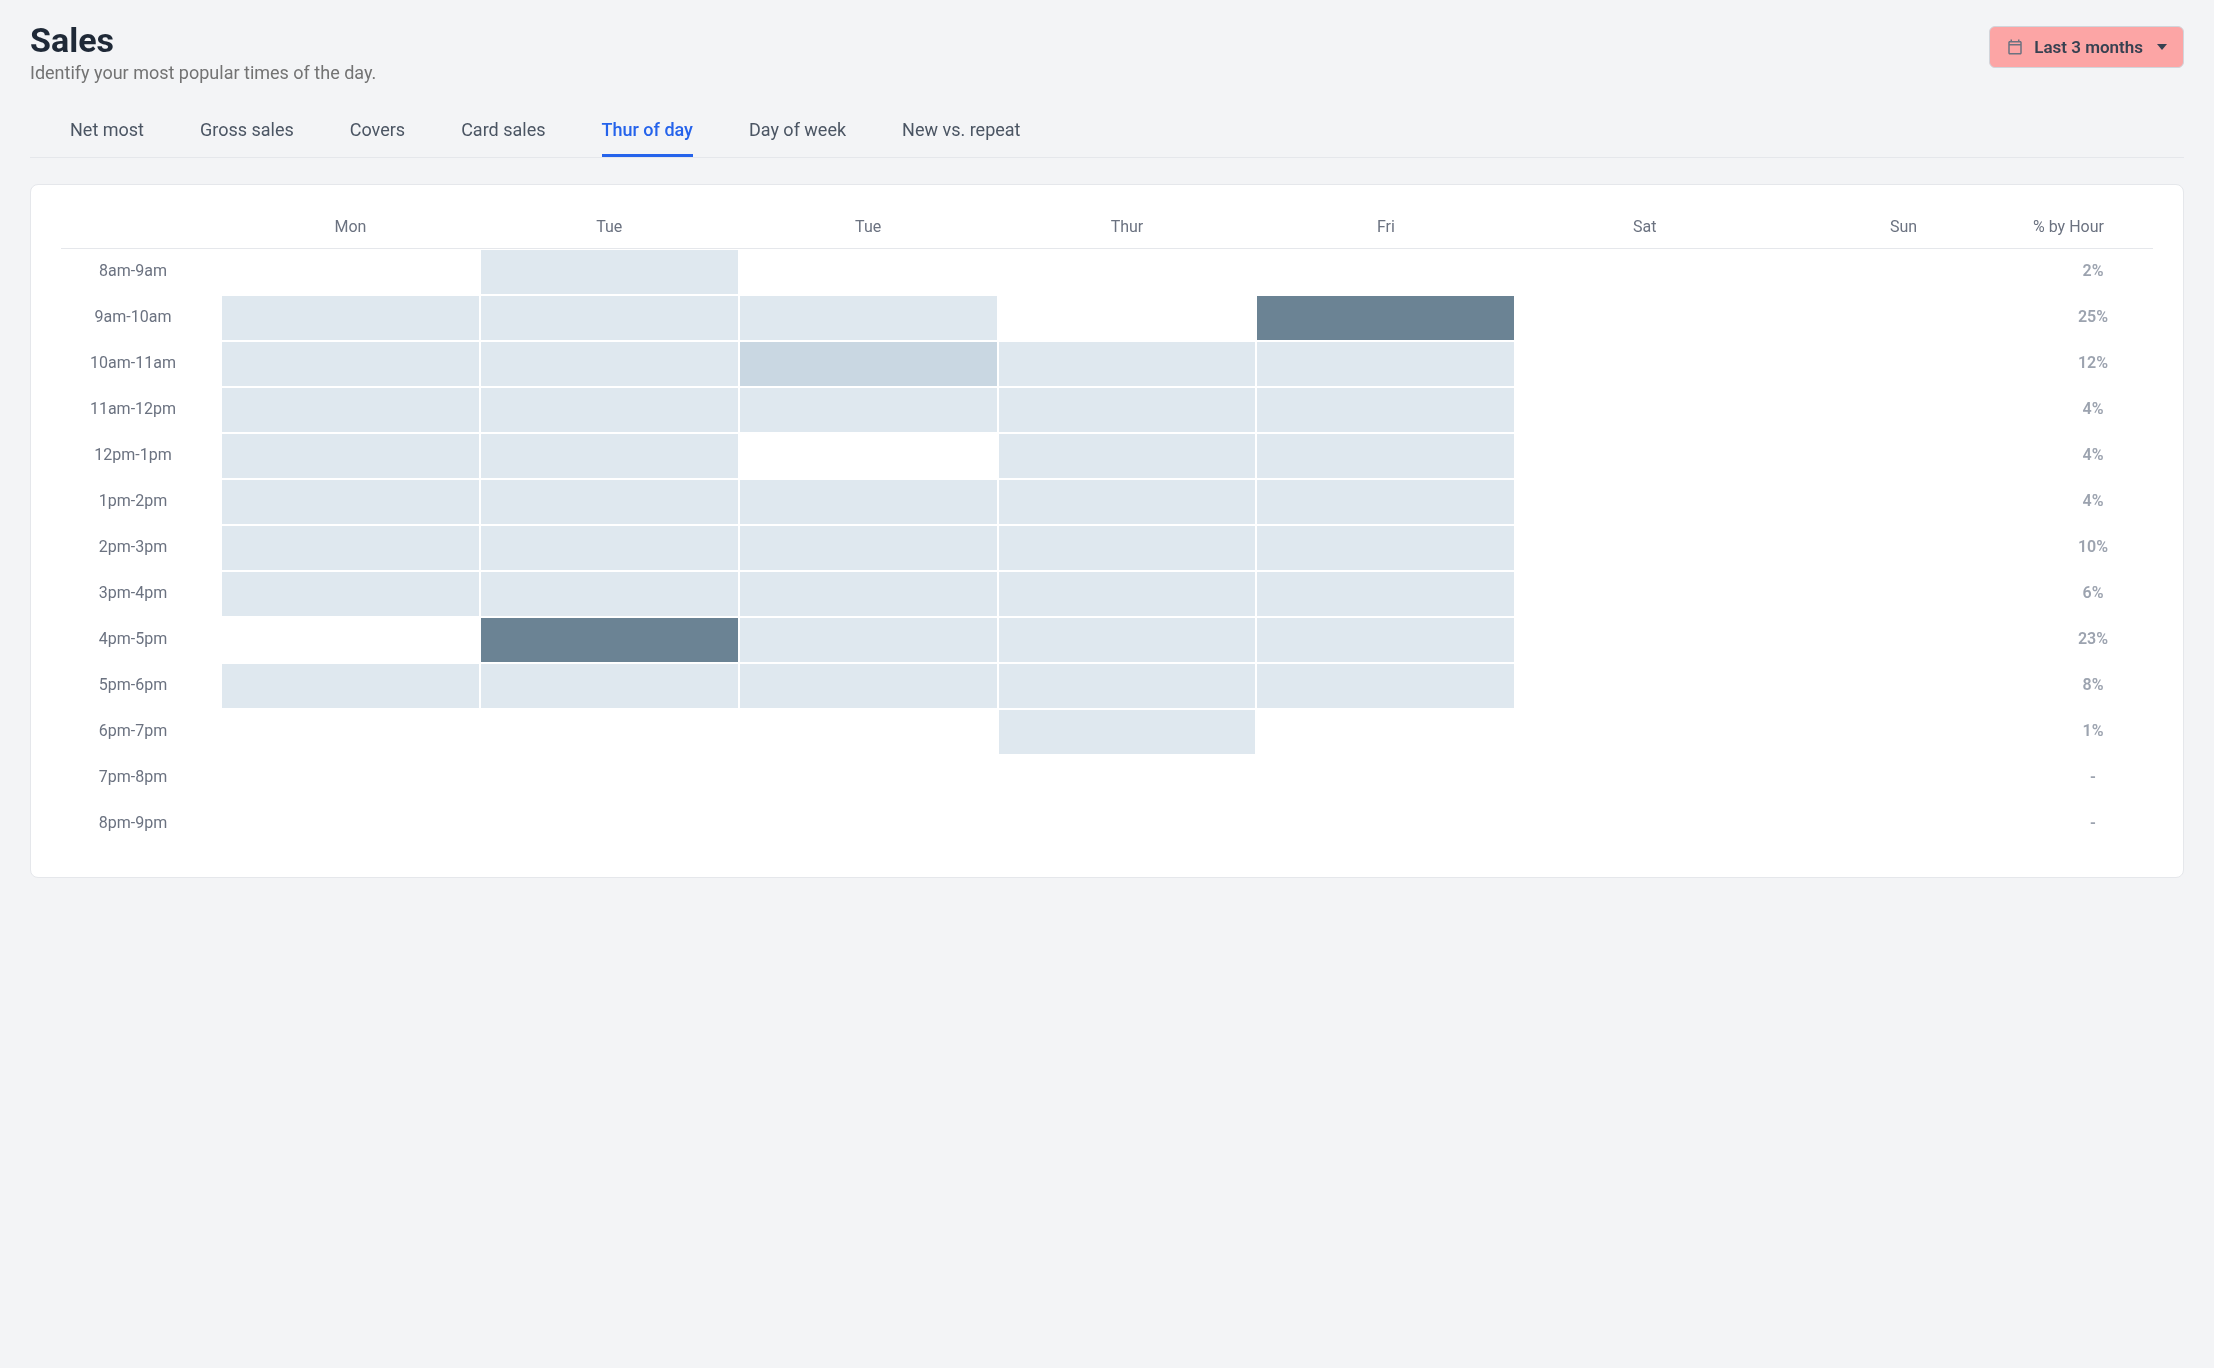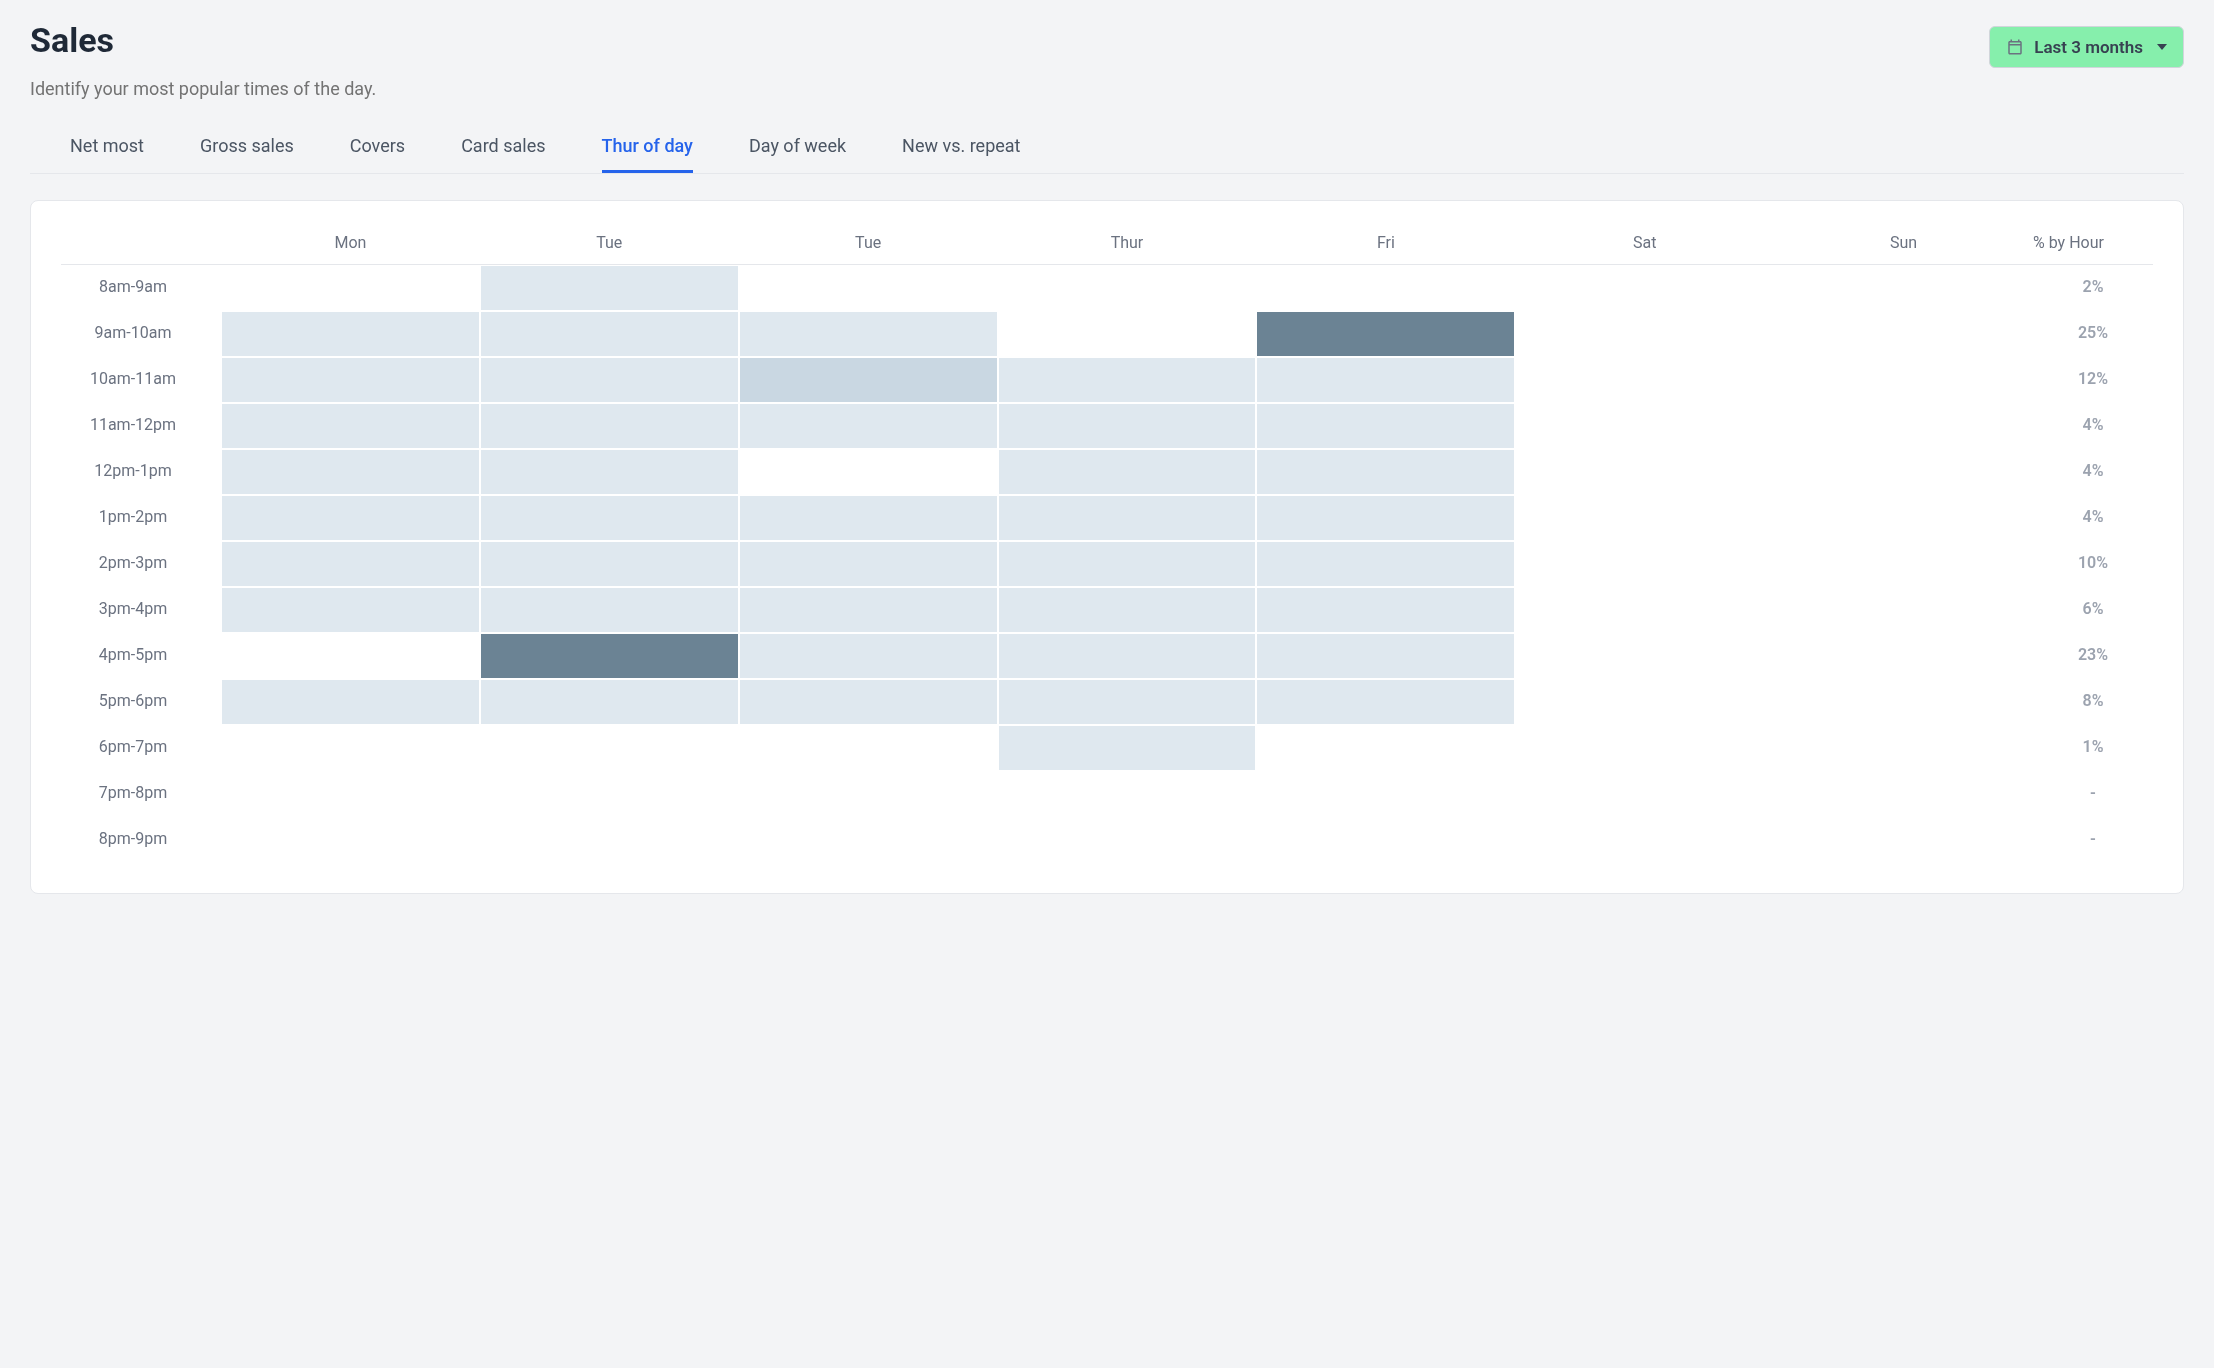--- a/index.html
+++ b/index.html
@@ -13,34 +13,34 @@
     display: flex;
     justify-content: space-between;
     align-items: flex-start;
     margin-bottom: 28px;
   }
   .title-block { }
   .title {
     font-size: 34px;
     font-weight: 700;
     color: #1f2937;
-    margin-bottom: 18px;
+    margin-bottom: 2px;
   }
   .subtitle {
     font-size: 18px;
     color: #737373;
   }
   .date-dropdown {
     display: flex;
     align-items: center;
     gap: 10px;
     border: 1px solid #d1d5db;
     border-radius: 6px;
     padding: 10px 16px;
-    background: #86efac;
+    background: #fca5a5;
     font-size: 17px;
     font-weight: 600;
     color: #374151;
     cursor: pointer;
     margin-top: 6px;
   }
   .date-dropdown svg.cal { width: 18px; height: 18px; fill: #6b7280; }
   .date-dropdown .caret {
     width: 0; height: 0;
     border-left: 5px solid transparent;

